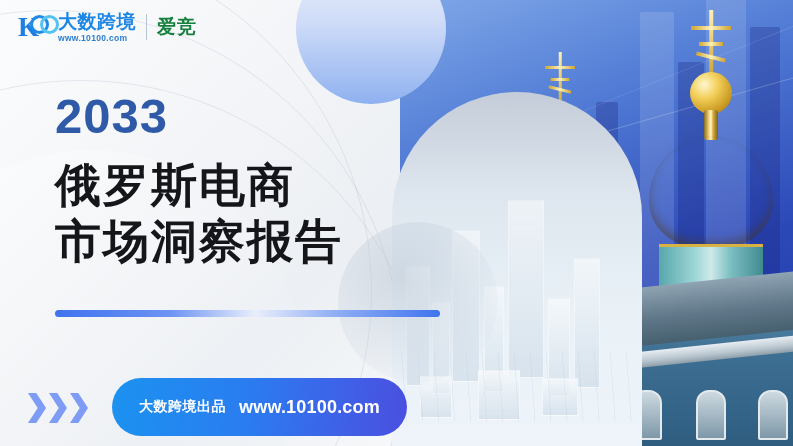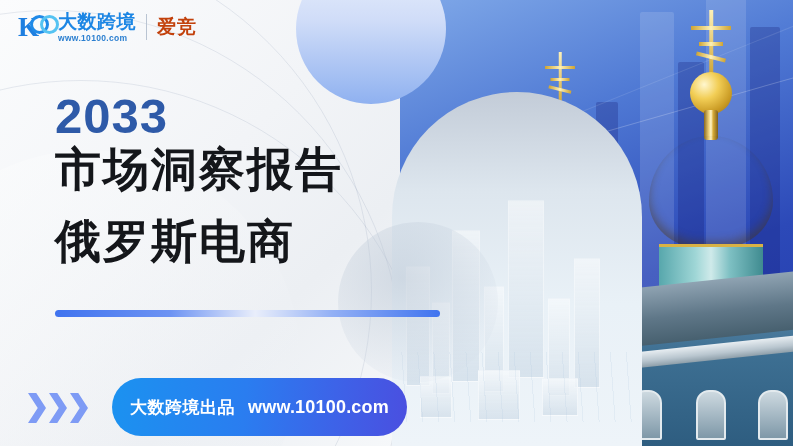--- a/index.html
+++ b/index.html
@@ -138,21 +138,21 @@
   .mark .o2{left:22px;width:13px;height:13px;border:3.5px solid #55c3f2;}
   .ds-text{display:flex;flex-direction:column;line-height:1;}
   .ds-cn{
     font-size:19px;font-weight:700;color:#1c86e4;letter-spacing:.5px;
     font-family:"DejaVu Sans","Liberation Sans",sans-serif;
   }
   .ds-url{font-size:8.5px;font-weight:700;color:#2b7fd0;letter-spacing:.3px;margin-top:3px;}
   .sep{width:1px;height:26px;background:#b9c4d2;}
   .lovead{display:flex;align-items:center;gap:7px;}
   .la{font-size:25px;font-weight:700;line-height:1;font-family:"DejaVu Sans","Liberation Sans",sans-serif;letter-spacing:-.5px;}
-  .la-cn{font-size:19px;font-weight:700;color:#c2410c;letter-spacing:1px;font-family:"DejaVu Sans","Liberation Sans",sans-serif;}
+  .la-cn{font-size:19px;font-weight:700;color:#15803d;letter-spacing:1px;font-family:"DejaVu Sans","Liberation Sans",sans-serif;}
 
   
   .title-block{position:absolute;left:55px;top:92px;z-index:25;}
   .year{
     font-size:49px;font-weight:700;color:#2e5aa8;line-height:1;letter-spacing:1px;
     font-family:"Liberation Sans",sans-serif;
   }
   .t-line{
     font-size:46px;font-weight:700;color:#14161a;line-height:1.22;letter-spacing:2px;
     font-family:"DejaVu Sans","Liberation Sans",sans-serif;white-space:nowrap;
@@ -169,21 +169,21 @@
     width:18px;height:30px;
     background:#7e9bf5;
     clip-path:polygon(0 0,46% 0,100% 50%,46% 100%,0 100%,54% 50%);
   }
   .pill{
     position:absolute;left:112px;top:378px;width:295px;height:58px;border-radius:29px;z-index:26;
     background:linear-gradient(95deg,#1b92f0 0%,#2a7df0 45%,#3d63e8 75%,#4a4fe0 100%);
     display:flex;align-items:center;justify-content:center;gap:13px;
     color:#ffffff;
   }
-  .pill .cn{font-size:17px;font-weight:700;letter-spacing:.5px;font-family:"DejaVu Sans","Liberation Sans",sans-serif;}
+  .pill .cn{font-size:14px;font-weight:700;letter-spacing:.5px;font-family:"DejaVu Sans","Liberation Sans",sans-serif;}
   .pill .url{font-size:18px;font-weight:700;letter-spacing:.2px;font-family:"Liberation Sans",sans-serif;}
 </style>
 </head>
 <body>
 
 <div class="slide">
 
   <div class="left-panel">
     <div class="swoosh" style="left:-330px;top:-60px;width:700px;height:700px;"></div>
     <div class="swoosh" style="left:-300px;top:10px;width:700px;height:700px;"></div>
@@ -296,22 +296,22 @@
 
     <div class="sep"></div>
 
     <div class="lovead">
       <span class="la-cn">爱竞</span>
     </div>
   </div>
 
   <div class="title-block">
     <div class="year">2033</div>
+    <div class="t-line first">俄罗斯电商</div>
     <div class="t-line">市场洞察报告</div>
-    <div class="t-line first">俄罗斯电商</div>
   </div>
 
   <div class="rule"></div>
 
   <div class="chevrons">
     <span class="chev"></span>
     <span class="chev"></span>
     <span class="chev"></span>
   </div>
 

